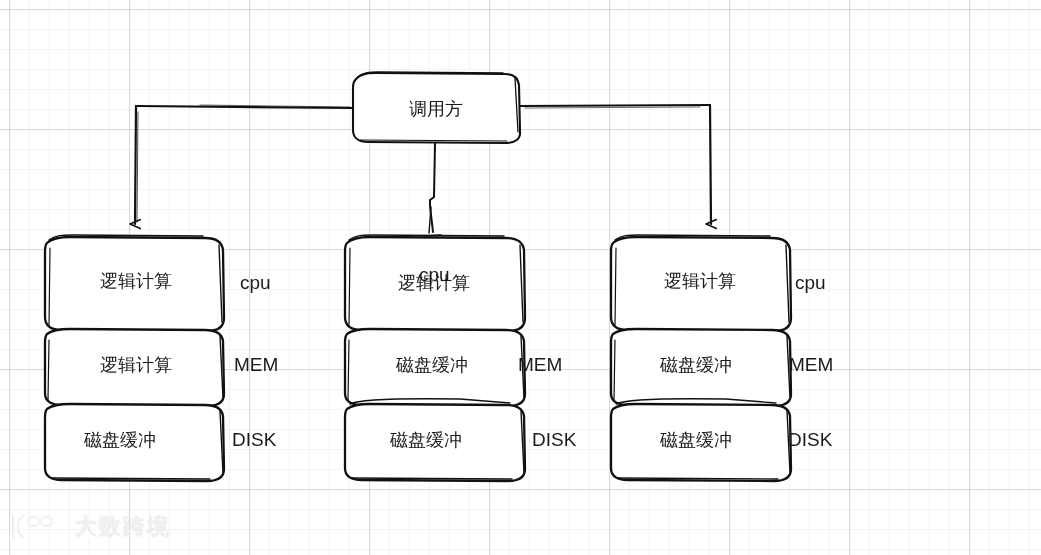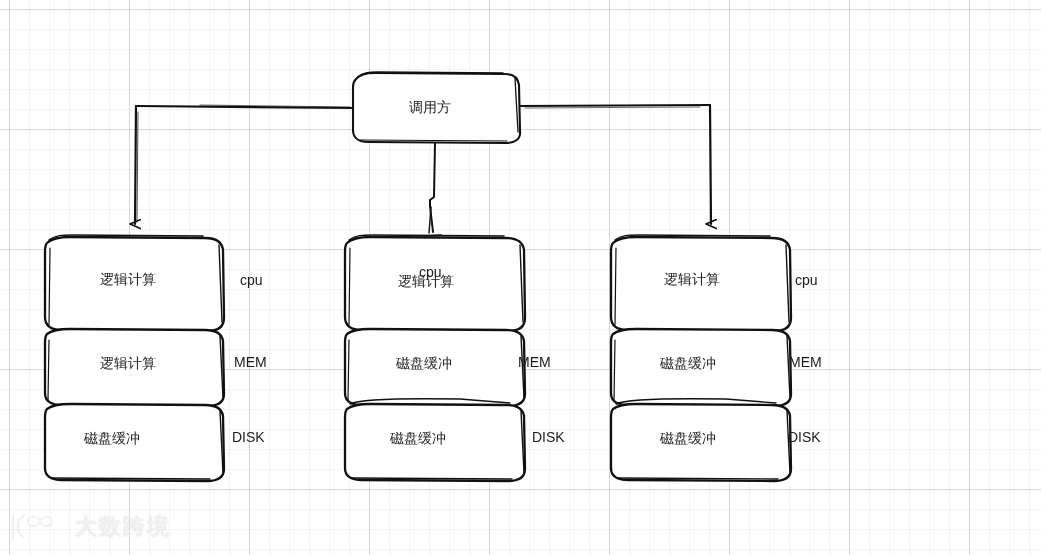--- a/index.html
+++ b/index.html
@@ -36,30 +36,30 @@
     position: absolute;
     left: 0;
     top: 0;
     width: 1041px;
     height: 555px;
   }
 
   .node-text {
     position: absolute;
     color: #1a1a1a;
-    font-size: 14px;
+    font-size: 18px;
     line-height: 1;
     white-space: nowrap;
     font-family: "DejaVu Sans", "Liberation Sans", sans-serif;
   }
 
   .side-label {
     position: absolute;
     color: #1b1b1b;
-    font-size: 14px;
+    font-size: 19px;
     line-height: 1;
     white-space: nowrap;
     font-family: "Liberation Sans", sans-serif;
   }
 
   .watermark {
     position: absolute;
     left: 8px;
     top: 512px;
     display: flex;

